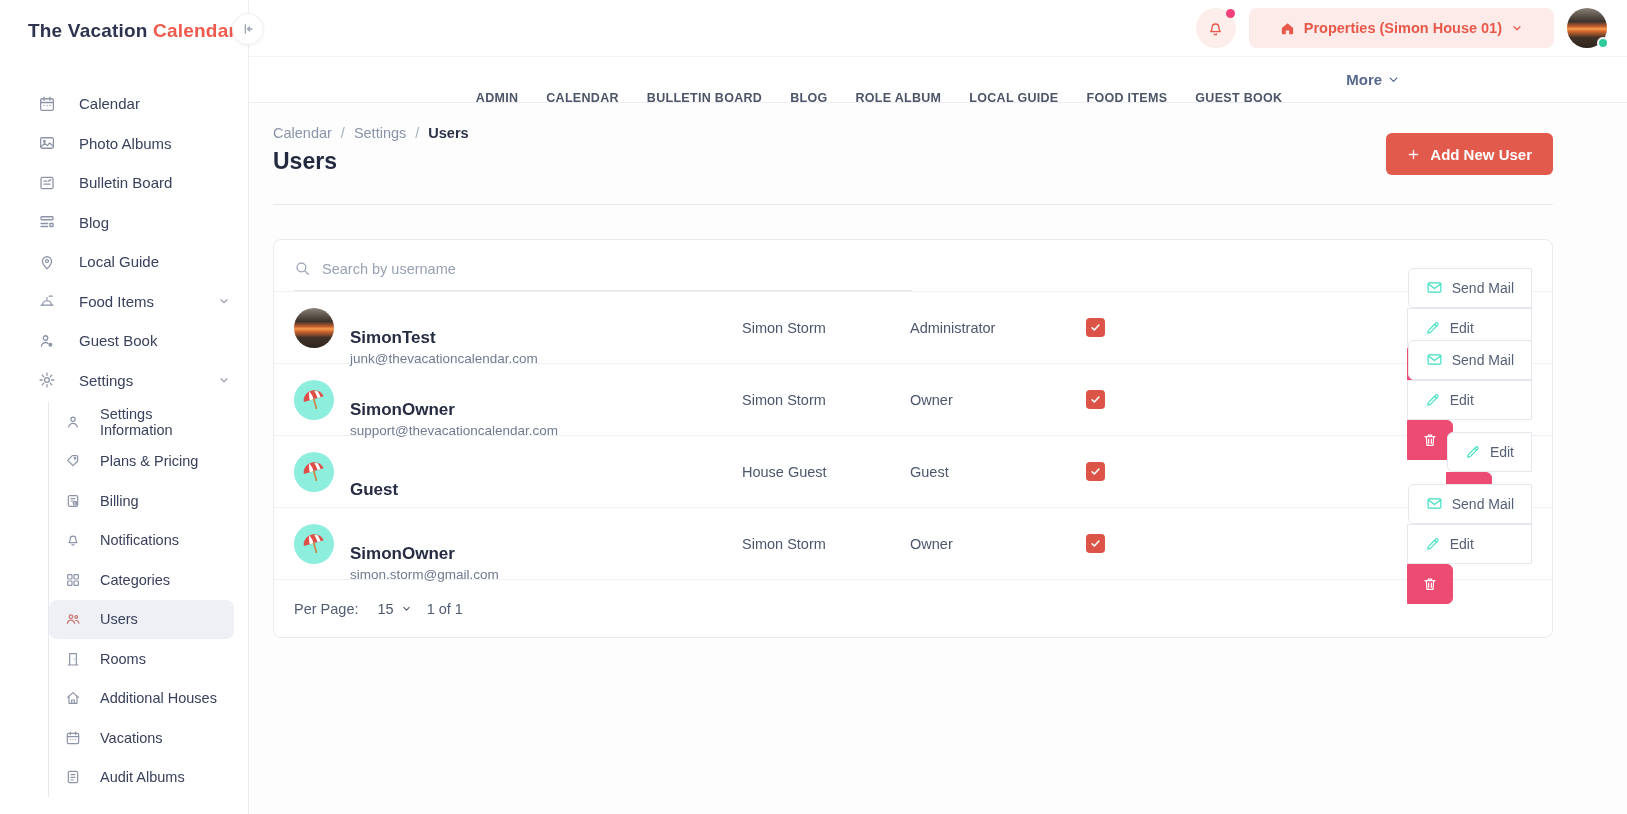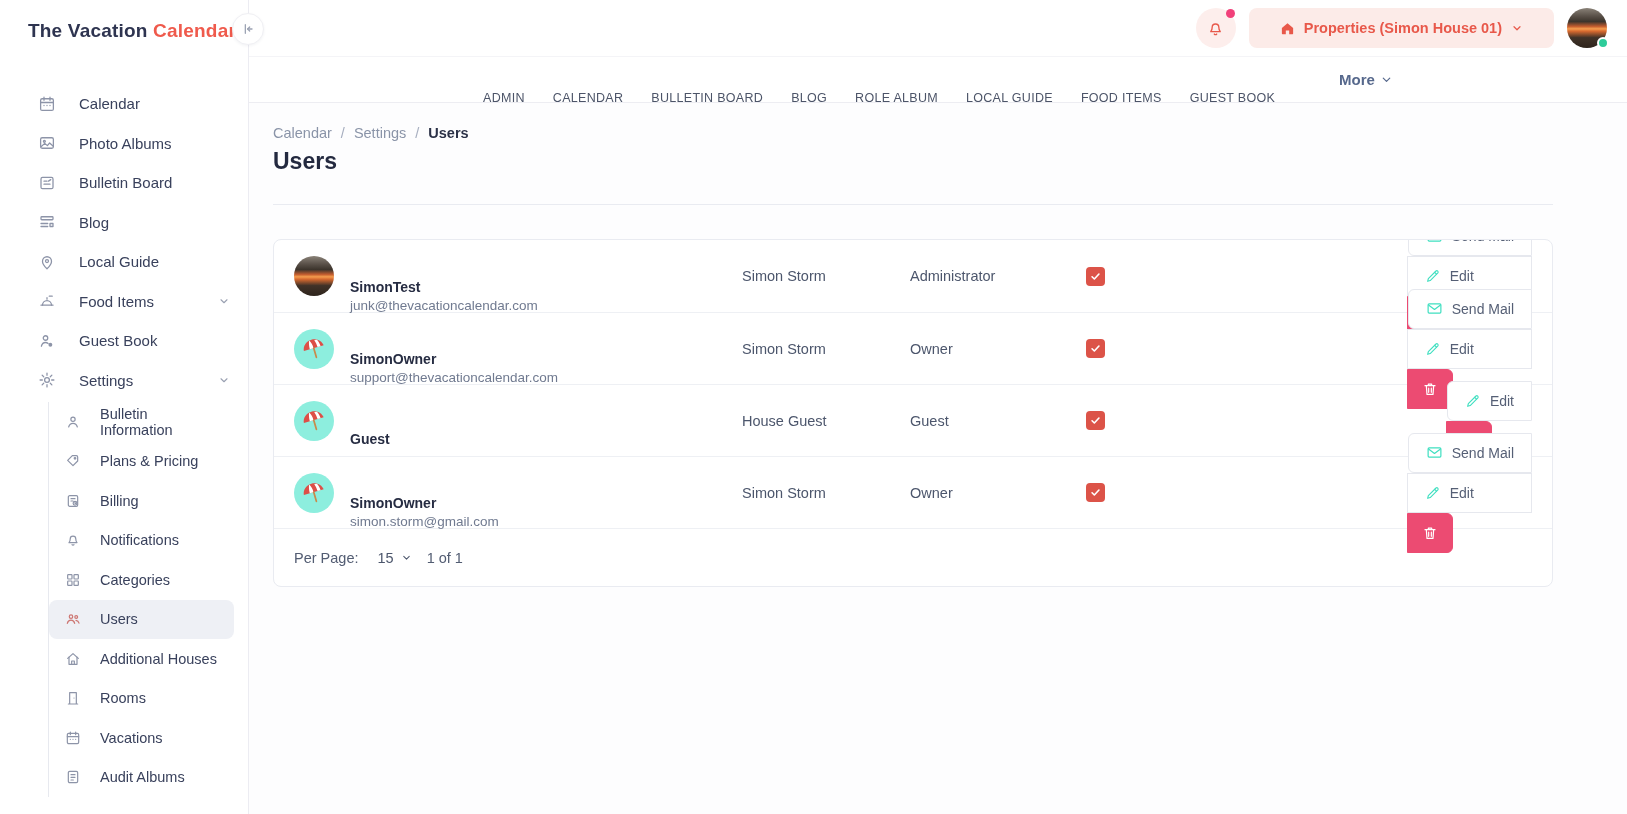--- a/index.html
+++ b/index.html
@@ -35,21 +35,21 @@
   .props-btn { height:40px; display:flex; align-items:center; gap:9px; padding:0 31px; background:#fcebe8;
     border:none; border-radius:8px; color:#e8584a; font-size:14.5px; font-weight:600; cursor:pointer;
     font-family:"Liberation Sans",sans-serif; }
   .avatar-btn { width:40px; height:40px; border-radius:50%; position:relative; border:none; cursor:pointer; padding:0; }
   .sunset { background:linear-gradient(180deg,#8a8278 0%,#5a5149 20%,#3c342c 34%,#c25c2e 46%,#f59d4e 52%,#d86a2f 58%,#403228 74%,#2e241c 100%); }
   .online-dot { position:absolute; bottom:-1px; right:-2px; width:12px; height:12px; border-radius:50%;
     background:#2ecc9a; border:2px solid #fff; }
 
   .navbar { height:46px; border-bottom:1px solid #ededf2; display:flex; align-items:center; justify-content:center;
     gap:28px; background:#fff; }
-  .nav-item { font-size:12.5px; font-weight:400; letter-spacing:.3px; color:#4c5468; cursor:pointer;margin-top:36px; }
+  .nav-item { font-size:12.5px; font-weight:700; letter-spacing:.3px; color:#4c5468; cursor:pointer;margin-top:36px; }
   .nav-more { display:flex; align-items:center; gap:5px; font-size:15px; font-weight:600; color:#56688c; cursor:pointer;margin-left:36px; }
 
   
   .content { flex:1; padding:22px 74px 0 24px; background:#fdfdfe; overflow:hidden; }
   .head-row { display:flex; justify-content:space-between; align-items:flex-start; }
   .breadcrumb { display:flex; gap:9px; font-size:14.5px; color:#8a94a8; align-items:center; }
   .crumb { cursor:pointer; }
   .crumb.current { color:#2b3147; font-weight:600; cursor:default; }
   .crumb-sep { color:#a6aebf; }
   .page-title { margin-top:7px; font-size:23px; font-weight:800; color:#23293f; }
@@ -74,21 +74,21 @@
   .c-enab { flex:1; }
   .c-act  { width:246px; display:flex; justify-content:flex-end; }
 
   .trow { display:flex; align-items:center; padding:0 20px; height:72px; border-top:1px solid #eef0f4;
     font-size:14.5px; color:#4c566c; }
   .trow:first-of-type { border-top:none; }
   .usercell { display:flex; align-items:center; gap:16px; }
   .avatar { width:40px; height:40px; border-radius:50%; display:grid; place-items:center; flex:none; }
   .teal-av { background:#8deede; }
   .umbrella-svg { transform:rotate(-16deg); }
-  .uname { font-weight:700; color:#262c42; font-size:14px;margin-top:39px; }
+  .uname { font-weight:700; color:#262c42; font-size:17px;margin-top:39px; }
   .uemail { font-size:13.5px; color:#707a90; margin-top:3px; }
   .checkbox { width:19px; height:19px; border-radius:4px; background:#dc5348; display:grid; place-items:center; cursor:pointer; }
 
   .btn-group { display:flex;flex-direction:column; }
   .gbtn { height:40px; display:flex; align-items:center; gap:9px; padding:0 17px; background:#fff;
     border:1px solid #e6e8ee; margin-left:-1px; font-size:14px; color:#555f75; cursor:pointer;
     font-family:"Liberation Sans",sans-serif; }
   .gbtn:first-child { border-radius:6px 0 0 6px; margin-left:0; }
   .gbtn .ic-a { color:#3fdfc0; }
   .del-btn { width:46px; padding:0; justify-content:center; background:#ec4b72; border-color:#ec4b72;
@@ -211,21 +211,21 @@
       </div>
 
       <div class="sub-nav">
         <div class="sub-item">
           <span class="ic-s">
               <svg width="16" height="16" viewBox="0 0 24 24" fill="none" stroke="currentColor" stroke-width="1.8" stroke-linecap="round" stroke-linejoin="round">
                 <circle cx="12" cy="8" r="3.2"></circle>
                 <path d="M5.5 19.5c1-3.5 3.6-5.5 6.5-5.5s5.5 2 6.5 5.5"></path>
               </svg>
             </span>
-          <span>Bulletin Information</span>
+          <span>Settings Information</span>
         </div>
         <div class="sub-item">
           <span class="ic-s">
               <svg width="16" height="16" viewBox="0 0 24 24" fill="none" stroke="currentColor" stroke-width="1.8" stroke-linecap="round" stroke-linejoin="round">
                 <path d="M4 11l7-7h6a2 2 0 0 1 2 2v6l-7 7z"></path>
                 <circle cx="15" cy="8" r="1.2"></circle>
               </svg>
             </span>
           <span>Plans &amp; Pricing</span>
         </div>
@@ -267,35 +267,35 @@
                 <path d="M3.5 18.5c.7-3 2.9-4.7 5.5-4.7s4.8 1.7 5.5 4.7"></path>
                 <circle cx="16.8" cy="9" r="2.1"></circle>
                 <path d="M16.5 14c2.2.3 3.9 1.8 4.5 4.3"></path>
               </svg>
             </span>
           <span>Users</span>
         </div>
         <div class="sub-item">
           <span class="ic-s">
               <svg width="16" height="16" viewBox="0 0 24 24" fill="none" stroke="currentColor" stroke-width="1.8" stroke-linecap="round" stroke-linejoin="round">
+                <path d="M5 21h14M7 21V4h10v17"></path>
+                <path d="M13.5 12h.01"></path>
+              </svg>
+            </span>
+          <span>Rooms</span>
+        </div>
+        <div class="sub-item">
+          <span class="ic-s">
+              <svg width="16" height="16" viewBox="0 0 24 24" fill="none" stroke="currentColor" stroke-width="1.8" stroke-linecap="round" stroke-linejoin="round">
                 <path d="M4 11l8-7 8 7"></path>
                 <path d="M6 9.3V20h12V9.3"></path>
                 <path d="M10 20v-5h4v5"></path>
               </svg>
             </span>
           <span>Additional Houses</span>
-        </div>
-        <div class="sub-item">
-          <span class="ic-s">
-              <svg width="16" height="16" viewBox="0 0 24 24" fill="none" stroke="currentColor" stroke-width="1.8" stroke-linecap="round" stroke-linejoin="round">
-                <path d="M5 21h14M7 21V4h10v17"></path>
-                <path d="M13.5 12h.01"></path>
-              </svg>
-            </span>
-          <span>Rooms</span>
         </div>
         <div class="sub-item">
           <span class="ic-s">
               <svg width="16" height="16" viewBox="0 0 24 24" fill="none" stroke="currentColor" stroke-width="1.8" stroke-linecap="round" stroke-linejoin="round">
                 <rect x="3.5" y="5" width="17" height="15.5" rx="2"></rect>
                 <path d="M3.5 10h17M8 3v4M16 3v4"></path>
                 <path d="M8 14h.01M12 14h.01M16 14h.01"></path>
               </svg>
             </span>
           <span>Vacations</span>
@@ -367,24 +367,43 @@
         <div>
           <div class="breadcrumb">
             <span class="crumb">Calendar</span>
             <span class="crumb-sep">/</span>
             <span class="crumb">Settings</span>
             <span class="crumb-sep">/</span>
             <span class="crumb current">Users</span>
           </div>
           <h1 class="page-title">Users</h1>
         </div>
+        <button class="add-btn">
+          <span>
+              <svg width="13" height="13" viewBox="0 0 24 24" fill="none" stroke="currentColor" stroke-width="2.4" stroke-linecap="round">
+                <path d="M12 4.5v15M4.5 12h15"></path>
+              </svg>
+            </span>
+          <span>Add New User</span>
+        </button>
       </div>
       <hr class="head-divider">
 
       <section class="card">
+        <div class="search-row">
+          <div class="search-inner">
+            <span class="search-ic">
+                <svg width="17" height="17" viewBox="0 0 24 24" fill="none" stroke="currentColor" stroke-width="1.8" stroke-linecap="round">
+                  <circle cx="10.5" cy="10.5" r="6.2"></circle>
+                  <path d="M15.3 15.3l4.8 4.8"></path>
+                </svg>
+              </span>
+            <input type="text" placeholder="Search by username" style="">
+          </div>
+        </div>
 
 
         <div class="trow">
           <div class="c-user usercell">
             <span class="avatar sunset"></span>
             <div>
               <div class="uname">SimonTest</div>
               <div class="uemail">junk@thevacationcalendar.com</div>
             </div>
           </div>

